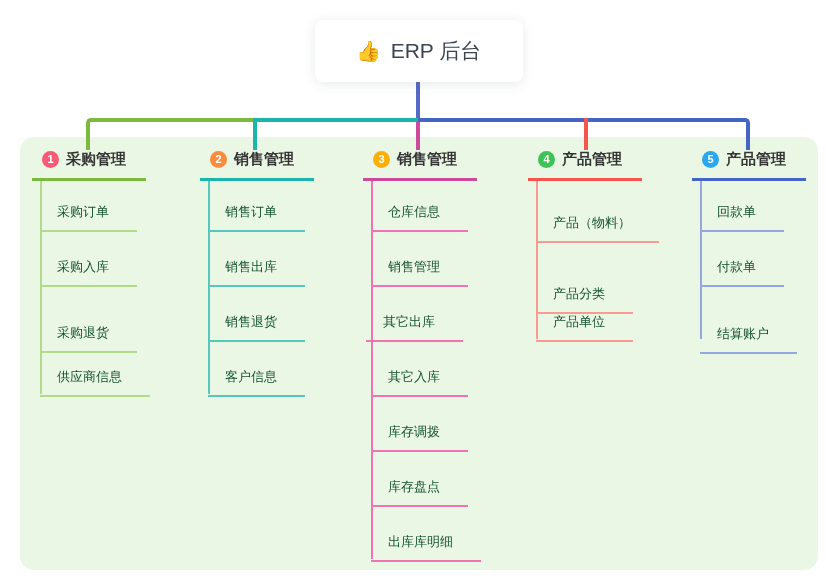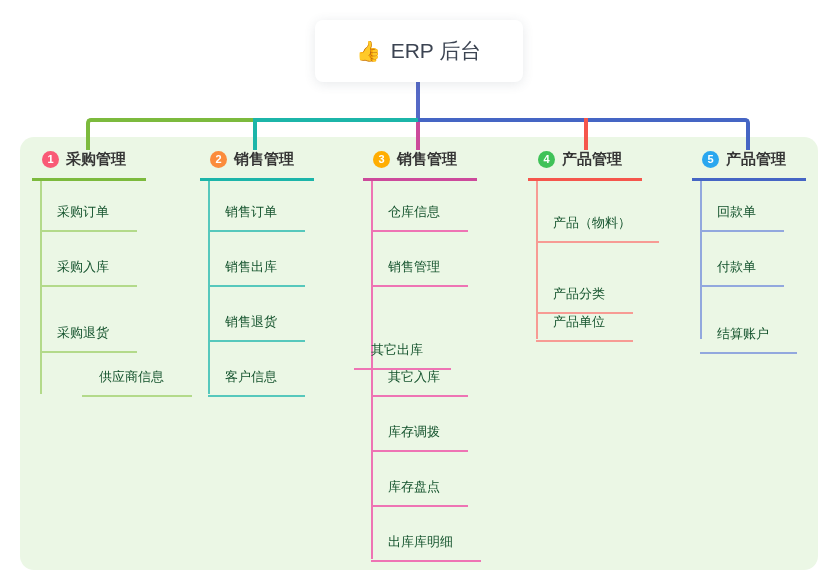--- a/index.html
+++ b/index.html
@@ -87,38 +87,38 @@
     </div>
   <div id="branches">
       <div class="branch-title" style="left: 32px; top: 147px; border-bottom: 3px solid rgb(124, 186, 61);">
         <div class="badge" style="background: rgb(249, 90, 118);">1</div>
         <div>采购管理</div>
       </div>
       <div class="vline" style="left: 40px; top: 181px; height: 213px; background: rgb(179, 218, 138);"></div>
       <div class="child-item" style="left: 40px; top: 203px; border-bottom: 2px solid rgb(179, 218, 138);">采购订单</div>
       <div class="child-item" style="left: 40px; top: 258px; border-bottom: 2px solid rgb(179, 218, 138);">采购入库</div>
       <div class="child-item" style="left: 40px; top: 324px; border-bottom: 2px solid rgb(179, 218, 138);">采购退货</div>
-      <div class="child-item" style="left: 40px; top: 368px; border-bottom: 2px solid rgb(179, 218, 138); margin-left: 42px;">供应商信息</div>
+      <div class="child-item" style="left: 40px; top: 368px; border-bottom: 2px solid rgb(179, 218, 138);">供应商信息</div>
       <div class="branch-title" style="left: 200px; top: 147px; border-bottom: 3px solid rgb(28, 181, 169);">
         <div class="badge" style="background: rgb(251, 140, 60);">2</div>
         <div>销售管理</div>
       </div>
       <div class="vline" style="left: 208px; top: 181px; height: 213px; background: rgb(86, 200, 188);"></div>
       <div class="child-item" style="left: 208px; top: 203px; border-bottom: 2px solid rgb(86, 200, 188);">销售订单</div>
       <div class="child-item" style="left: 208px; top: 258px; border-bottom: 2px solid rgb(86, 200, 188);">销售出库</div>
       <div class="child-item" style="left: 208px; top: 313px; border-bottom: 2px solid rgb(86, 200, 188);">销售退货</div>
       <div class="child-item" style="left: 208px; top: 368px; border-bottom: 2px solid rgb(86, 200, 188);">客户信息</div>
       <div class="branch-title" style="left: 363px; top: 147px; border-bottom: 3px solid rgb(204, 74, 155);">
         <div class="badge" style="background: rgb(255, 174, 2);">3</div>
         <div>销售管理</div>
       </div>
       <div class="vline" style="left: 371px; top: 181px; height: 378px; background: rgb(238, 116, 180);"></div>
       <div class="child-item" style="left: 371px; top: 203px; border-bottom: 2px solid rgb(238, 116, 180);">仓库信息</div>
       <div class="child-item" style="left: 371px; top: 258px; border-bottom: 2px solid rgb(238, 116, 180);">销售管理</div>
-      <div class="child-item" style="left: 354px; top: 313px; border-bottom: 2px solid rgb(238, 116, 180); margin-top: 28px;">其它出库</div>
+      <div class="child-item" style="left: 366px; top: 313px; border-bottom: 2px solid rgb(238, 116, 180);">其它出库</div>
       <div class="child-item" style="left: 371px; top: 368px; border-bottom: 2px solid rgb(238, 116, 180);">其它入库</div>
       <div class="child-item" style="left: 371px; top: 423px; border-bottom: 2px solid rgb(238, 116, 180);">库存调拨</div>
       <div class="child-item" style="left: 371px; top: 478px; border-bottom: 2px solid rgb(238, 116, 180);">库存盘点</div>
       <div class="child-item" style="left: 371px; top: 533px; border-bottom: 2px solid rgb(238, 116, 180);">出库库明细</div>
       <div class="branch-title" style="left: 528px; top: 147px; border-bottom: 3px solid rgb(245, 86, 76);">
         <div class="badge" style="background: rgb(63, 194, 88);">4</div>
         <div>产品管理</div>
       </div>
       <div class="vline" style="left: 536px; top: 181px; height: 158px; background: rgb(247, 155, 148);"></div>
       <div class="child-item" style="left: 536px; top: 214px; border-bottom: 2px solid rgb(247, 155, 148);">产品（物料）</div>

